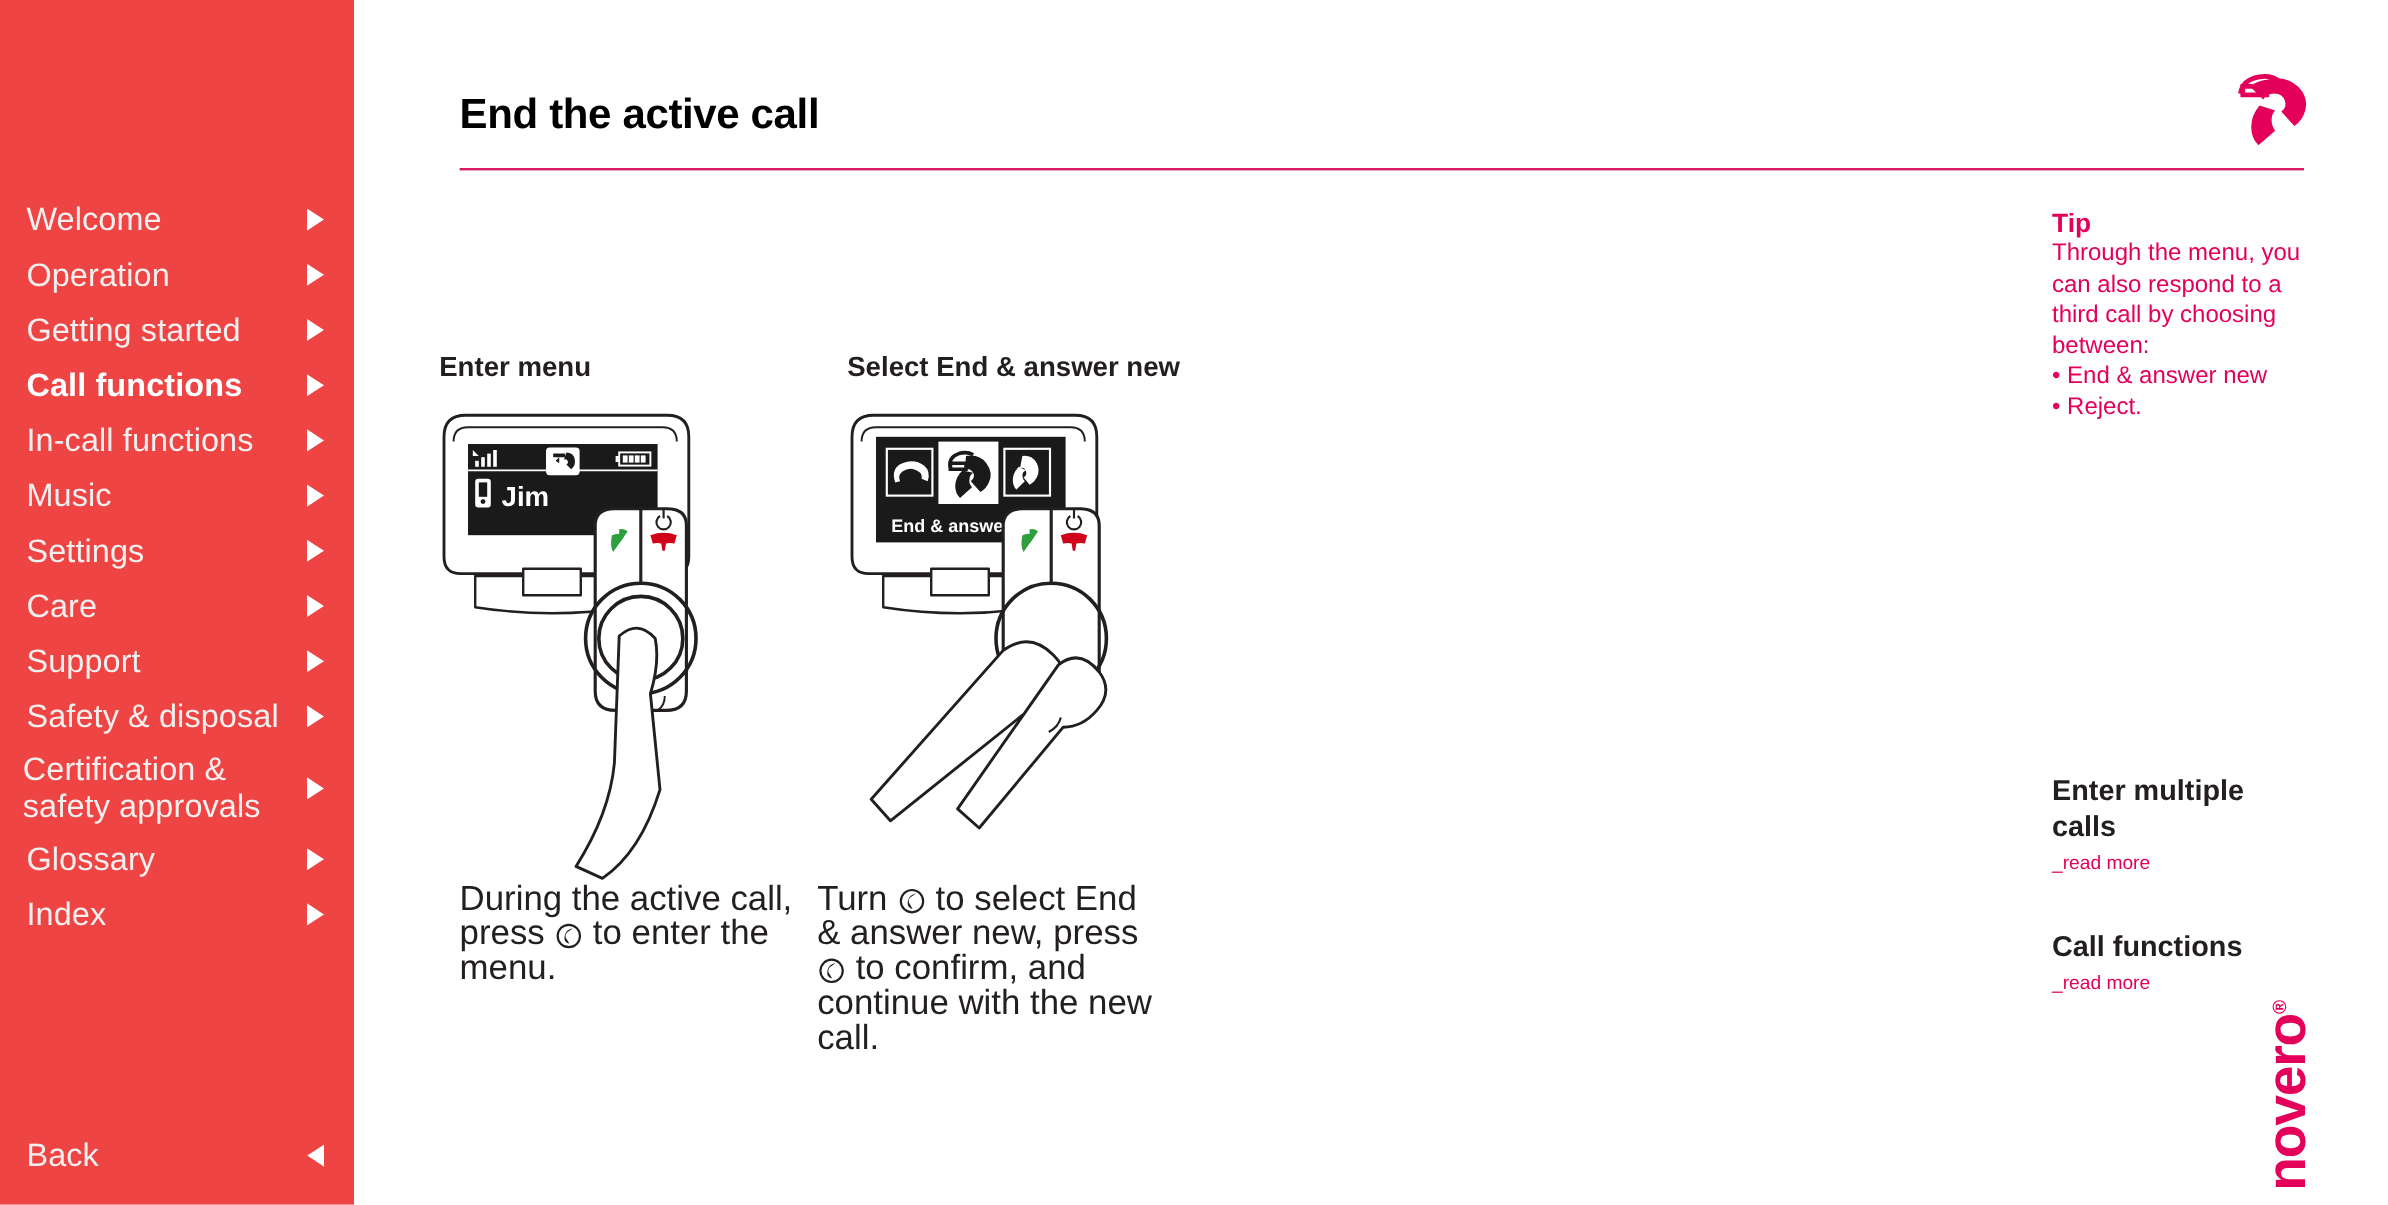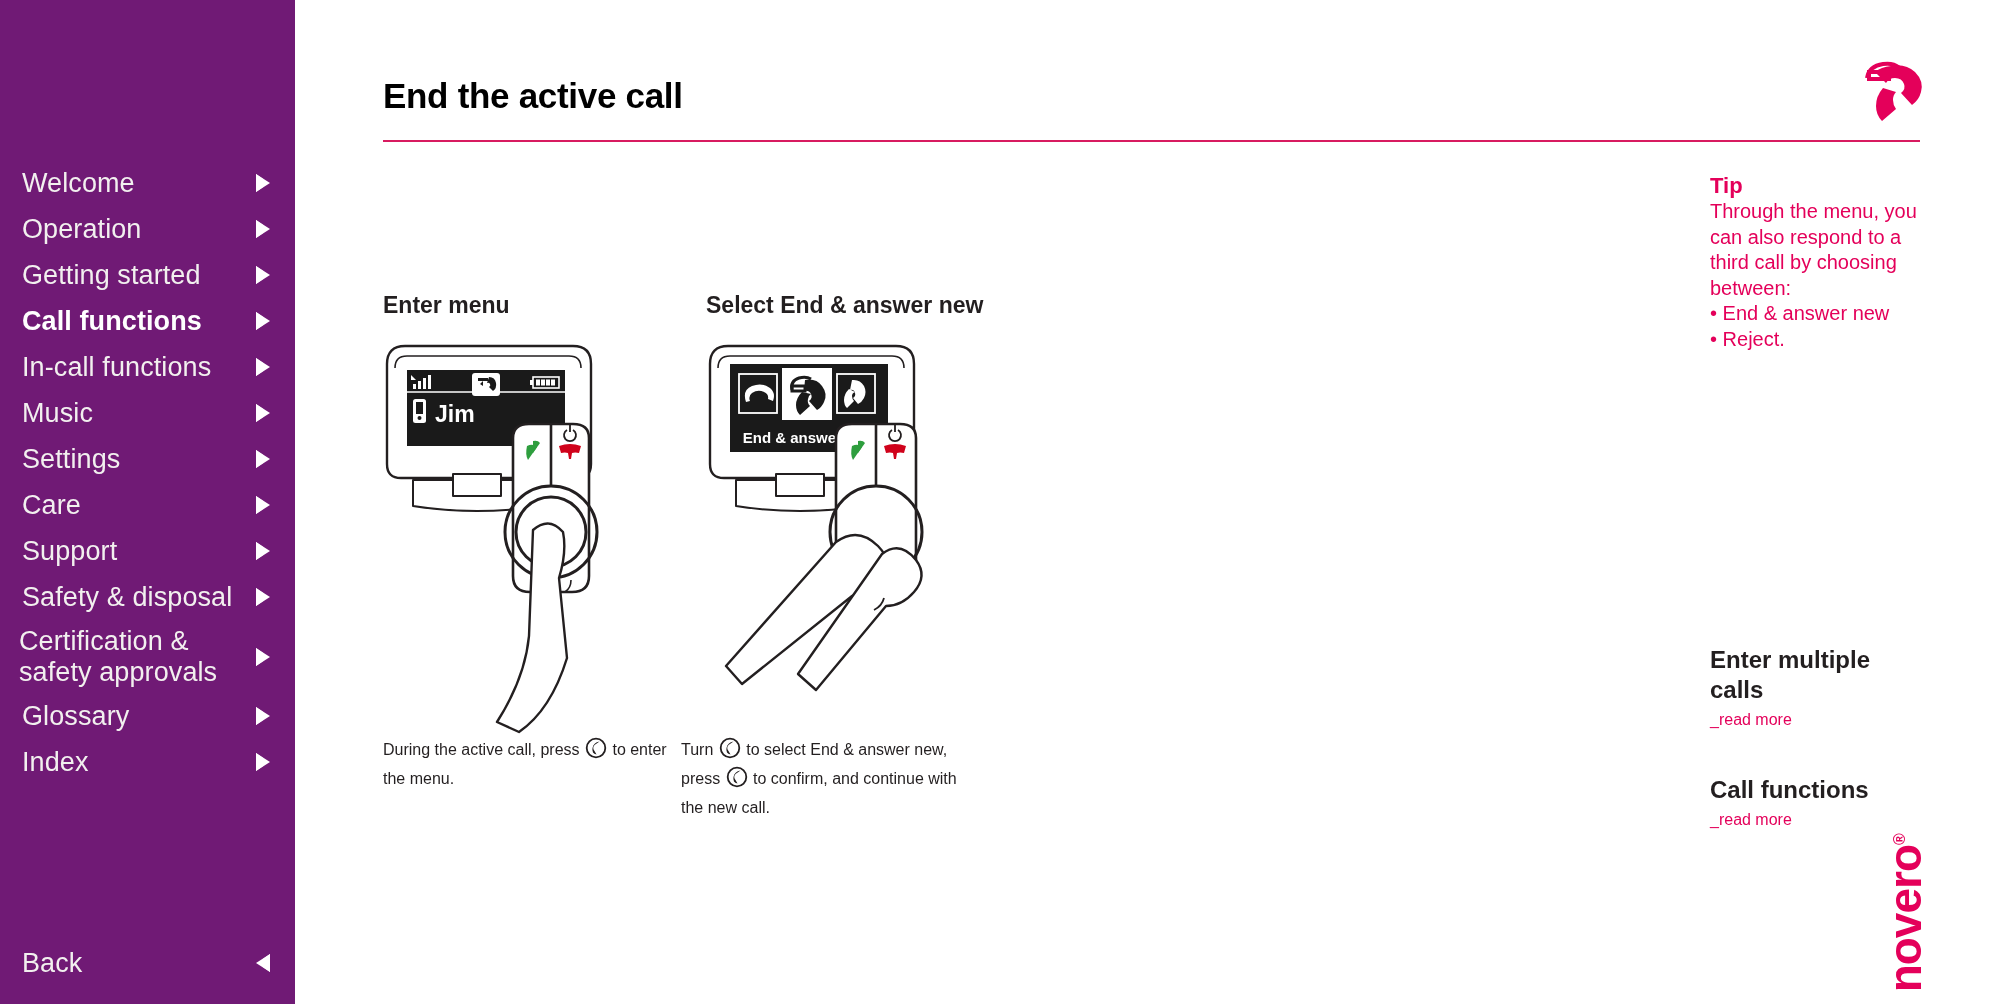--- a/index.html
+++ b/index.html
@@ -8,21 +8,21 @@
     background: #ffffff;
     font-family: "Liberation Sans", sans-serif;
     overflow: hidden;
   }
   #page { position: relative; width: 1990px; height: 1004px; background:#fff; }
 
   
   #sidebar {
     position: absolute; left: 0; top: 0;
     width: 295px; height: 1004px;
-    background: #701a75;
+    background: #ef4444;
   }
   #nav { position: absolute; left: 0; top: 160px; width: 295px; }
   .nav-item {
     position: relative;
     display: flex; align-items: center; justify-content: space-between;
     padding: 0 22px 0 22px;
     height: 46px;
     cursor: pointer;
   }
   .nav-item.tall { height: 73px; padding-left: 19px; }
@@ -59,33 +59,33 @@
     position: absolute; left: 383px; top: 140px;
     width: 1537px; height: 2px; background: #d81b60;
   }
   #header-phone-icon {
     position: absolute; left: 1855px; top: 48px;
     width: 78px; height: 78px;
   }
 
   
   .col { position: absolute; top: 290px; }
-  #col1 { left: 383px; width: 300px; }
+  #col1 { left: 366px; width: 300px; }
   #col2 { left: 706px; width: 290px; }
   .col-heading {
     font-size: 23px; font-weight: bold; color: #231f20;
     line-height: 30px;
   }
 
   .illus { position: relative; margin-top: 22px; height: 395px; }
   .illus svg { display: block; }
 
   .caption {
     position: absolute; top: 735px;
-    font-size: 16px; line-height: 29px; color: #231f20;
+    font-size: 29px; line-height: 29px; color: #231f20;
   }
   #cap1 { left: 383px; width: 290px; }
   #cap2 { left: 681px; width: 290px; }
   .jog {
     display: inline-block; vertical-align: -4px;
     width: 22px; height: 22px; margin: 0 1px;
   }
 
   
   #tip {

